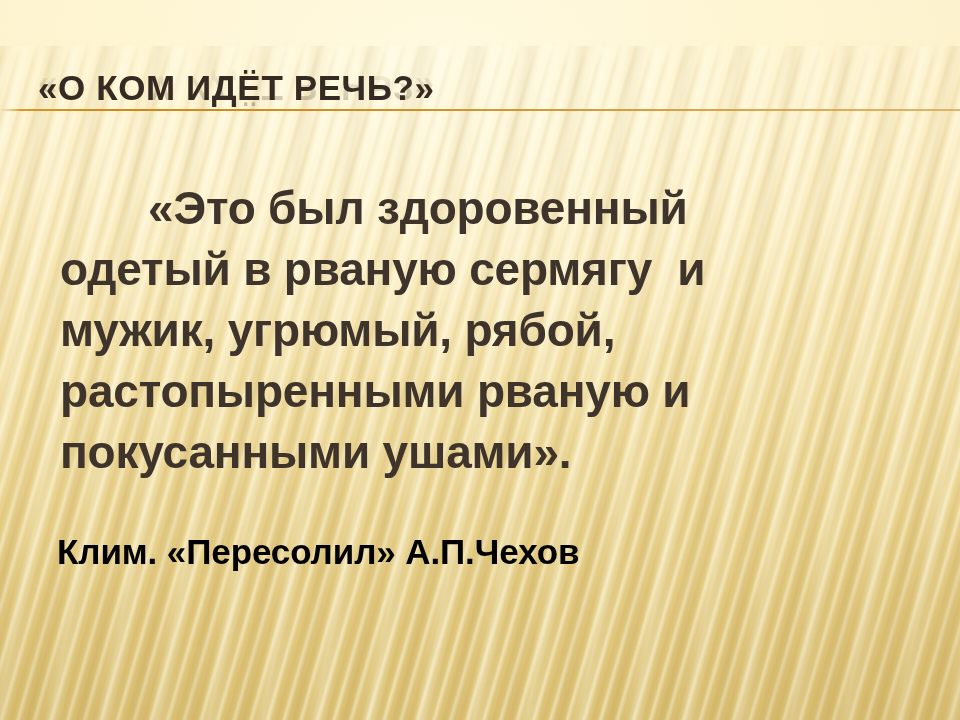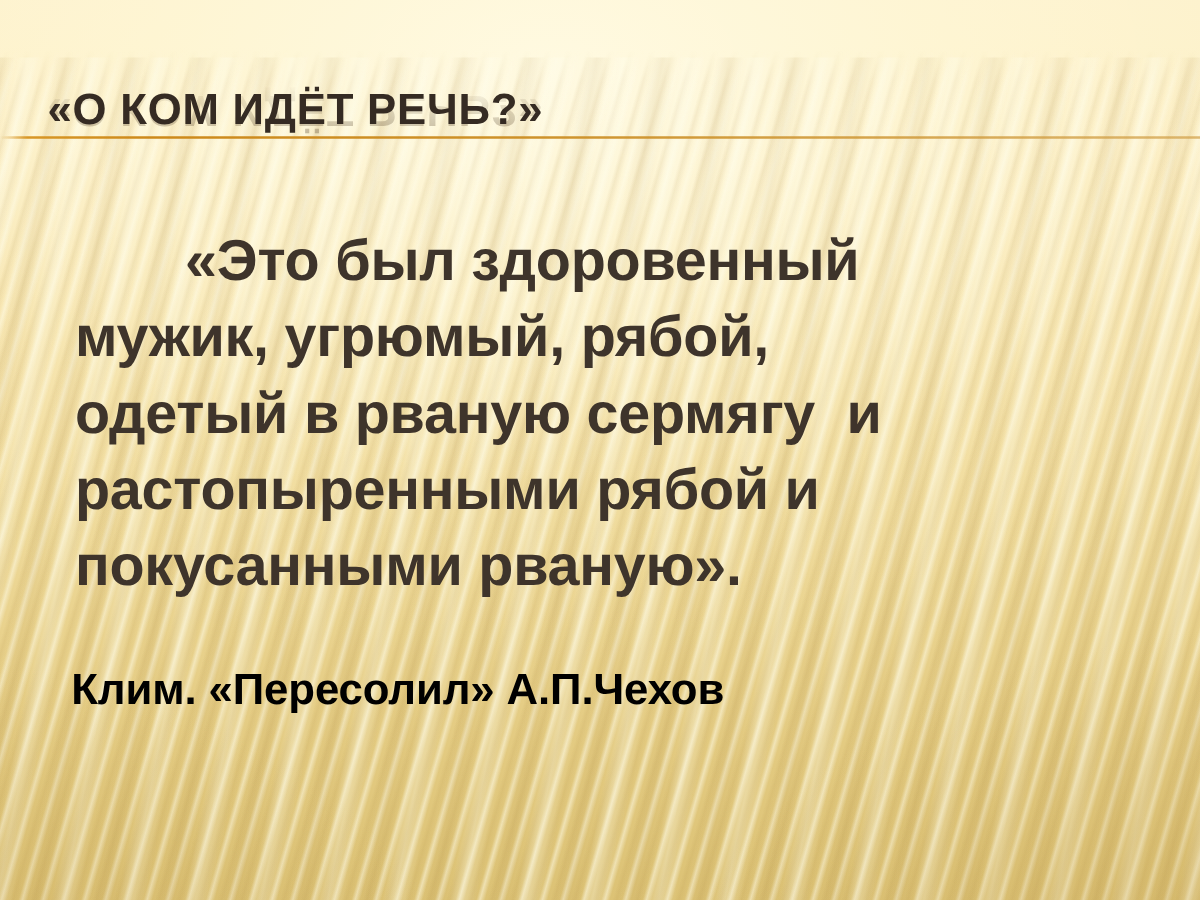--- a/index.html
+++ b/index.html
@@ -188,21 +188,21 @@
 
   <div id="title-block">
     <div class="title-reflection">«О КОМ ИДЁТ РЕЧЬ?»</div>
     <div class="title-text">«О КОМ ИДЁТ РЕЧЬ?»</div>
   </div>
 
   <div id="title-rule"></div>
 
   <div id="quote">
     <div class="line indent">«Это был здоровенный</div>
+    <div class="line">одетый в рваную сермягу  и</div>
     <div class="line">мужик, угрюмый, рябой,</div>
-    <div class="line">одетый в рваную сермягу  и</div>
-    <div class="line">растопыренными рябой и</div>
-    <div class="line">покусанными рваную».</div>
+    <div class="line">растопыренными рваную и</div>
+    <div class="line">покусанными ушами».</div>
   </div>
 
   <div id="attribution">Клим. «Пересолил» А.П.Чехов</div>
 
 </div>
 
 </body></html>

